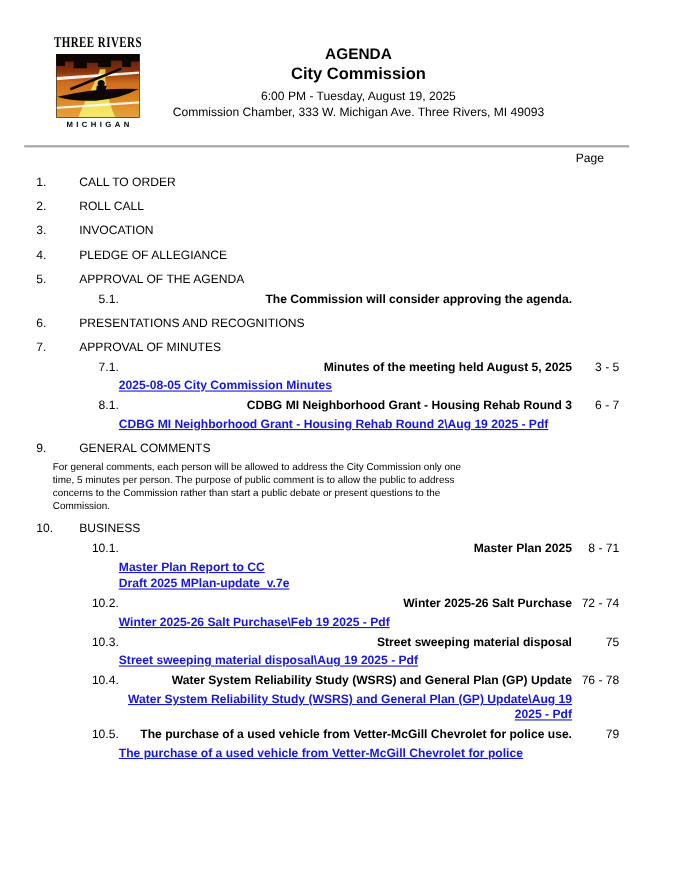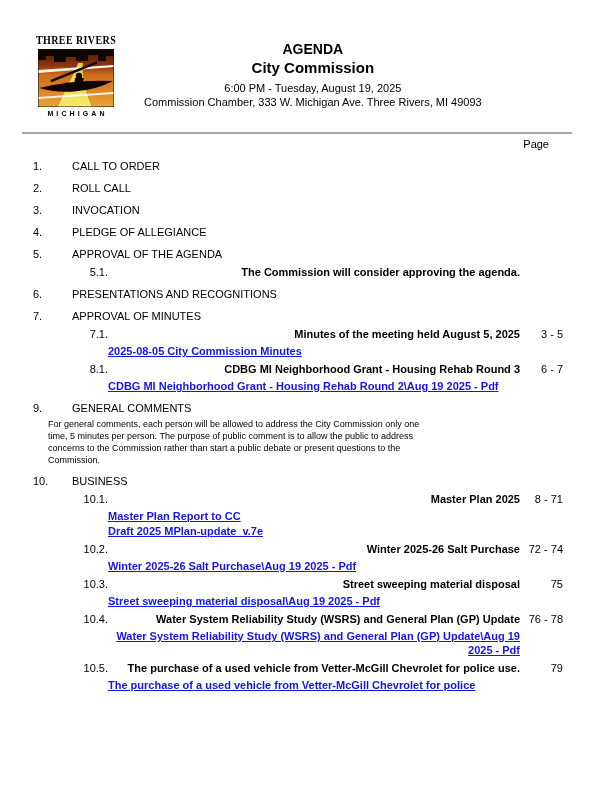--- a/index.html
+++ b/index.html
@@ -1,20 +1,20 @@
 <!DOCTYPE html>
 <html><head>
 <meta charset="utf-8">
 <style>
   html,body { margin:0; padding:0; background:#ffffff; }
   body { width:612px; height:792px; font-family:"Liberation Sans", sans-serif; color:#000; }
   .page { position:relative; width:612px; height:792px; overflow:hidden; background:#fff; }
 
   
-  .header { display:flex; padding-top:36px; }
+  .header { display:flex; padding-top:36px;padding-left:13px; }
   .logo { margin-left:36px; width:80px; text-align:center; }
   .logo-top { font-family:"Liberation Serif", serif; font-weight:bold; font-size:10px;
               transform:scaleY(1.35); transform-origin:center bottom; white-space:nowrap; letter-spacing:0.4px; }
   .logo svg { display:block; margin:2px auto 0; }
   .logo-bottom { font-size:7px; font-weight:bold; letter-spacing:3.1px; margin-top:3px; padding-left:3px; }
   .title-block { margin-left:28px; padding-top:4px;text-align:center; }
   .doc-title { font-size:14px; font-weight:bold; line-height:18px; }
   .doc-subtitle { font-size:15px; font-weight:bold; line-height:19px; margin-bottom:4px; }
   .doc-meta { font-size:11px; line-height:14px; }
 
@@ -121,21 +121,21 @@
           <div class="sub-text">Master Plan 2025</div>
           <a class="doc-link">Master Plan Report to CC</a>
           <a class="doc-link">Draft 2025 MPlan-update_v.7e</a>
         </div>
         <span class="pages">8 - 71</span>
       </div>
       <div class="sub-row">
         <span class="sub-num">10.2.</span>
         <div class="sub-content">
           <div class="sub-text">Winter 2025-26 Salt Purchase</div>
-          <a class="doc-link">Winter 2025-26 Salt Purchase\Aug 19 2025 - Pdf</a>
+          <a class="doc-link">Winter 2025-26 Salt Purchase\Feb 19 2025 - Pdf</a>
         </div>
         <span class="pages">72 - 74</span>
       </div>
       <div class="sub-row">
         <span class="sub-num">10.3.</span>
         <div class="sub-content">
           <div class="sub-text">Street sweeping material disposal</div>
           <a class="doc-link">Street sweeping material disposal\Aug 19 2025 - Pdf</a>
         </div>
         <span class="pages">75</span>

